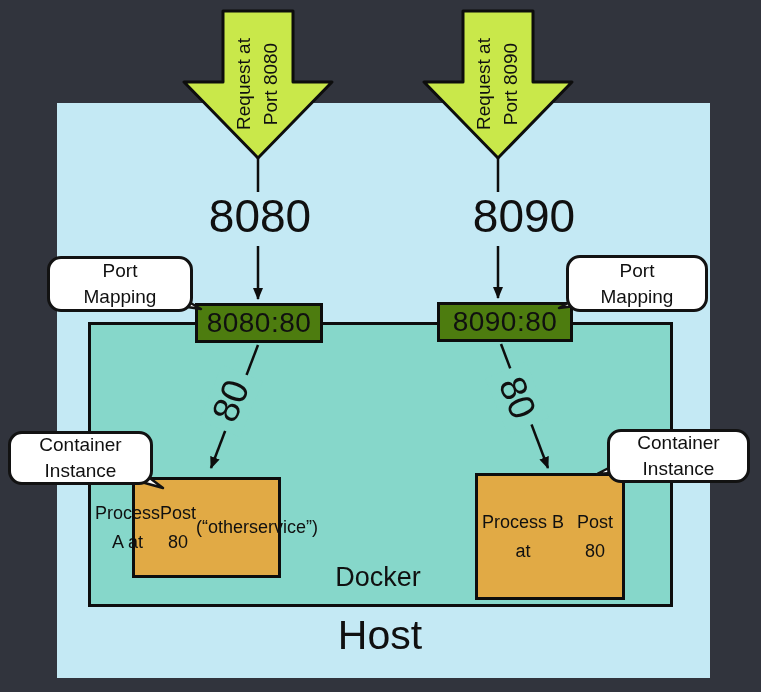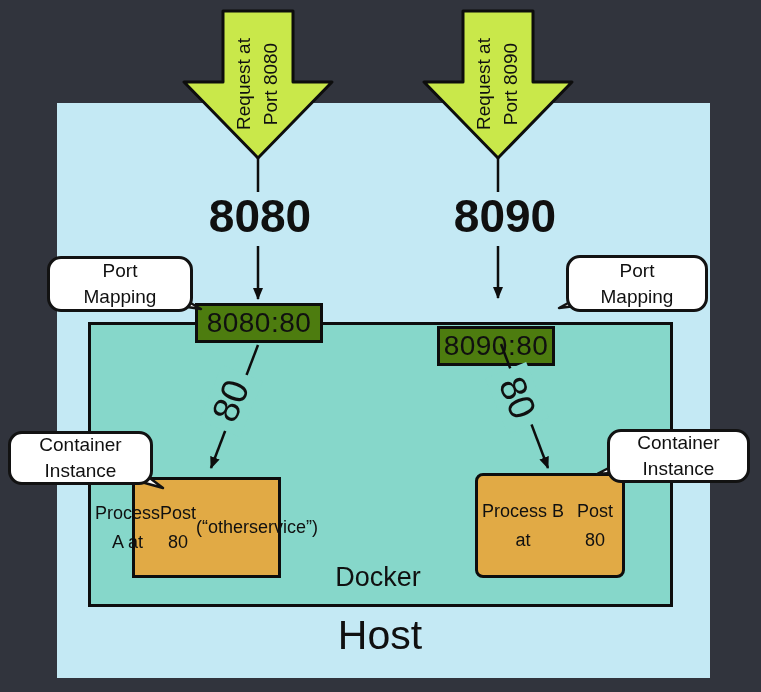--- a/index.html
+++ b/index.html
@@ -10,27 +10,27 @@
     font-family:"Liberation Sans",sans-serif;
     overflow:hidden;
     color:#101010;
   }
   .abs{position:absolute;box-sizing:border-box;}
   .host{left:57px;top:103px;width:653px;height:575px;background:#c4e9f4;}
   .docker{left:88px;top:322px;width:585px;height:285px;background:#86d7ca;border:3px solid #0d0d0d;}
   .outbox{border:3px solid #0d0d0d;display:flex;align-items:center;justify-content:center;text-align:center;}
   .port-box{background:#4d7c0f;font-size:28px;letter-spacing:0.5px;}
   .port-box-left{left:195px;top:303px;width:128px;height:40px;}
-  .port-box-right{left:437px;top:302px;width:118px;height:40px;margin-top:24px;}
+  .port-box-right{left:437px;top:302px;width:136px;height:40px;}
   .process{background:#e1aa45;font-size:18px;line-height:29px;flex-direction:row;}
   .process-a{left:132px;top:477px;width:149px;height:101px;}
-  .process-b{left:475px;top:473px;width:150px;height:105px;border-radius:8px;}
-  .bigport{font-size:46px;text-align:center;width:150px;height:52px;line-height:52px;font-weight:bold;}
+  .process-b{left:475px;top:473px;width:150px;height:127px;}
+  .bigport{font-size:46px;text-align:center;width:150px;height:52px;line-height:52px;}
   .bigport-left{left:185px;top:190px;}
-  .bigport-right{left:430px;top:190px;}
+  .bigport-right{left:449px;top:190px;}
   .docker-label{left:303px;top:562px;width:150px;font-size:27px;text-align:center;}
   .host-label{left:280px;top:612px;width:200px;font-size:41px;text-align:center;}
   .rot80{width:60px;height:44px;background:#86d7ca;font-size:37px;display:flex;align-items:center;justify-content:center;}
   .rot80-left{left:201px;top:379px;transform:rotate(-68deg);}
   .rot80-right{left:487px;top:376px;transform:rotate(68deg);}
   .arrowtext{width:150px;height:56px;font-size:19px;line-height:27px;text-align:center;transform:rotate(-90deg);font-weight:500;}
   .arrowtext-left{left:183px;top:56px;}
   .arrowtext-right{left:423px;top:56px;}
   .bubble{
     background:#ffffff;border:3px solid #121212;border-radius:14px;

